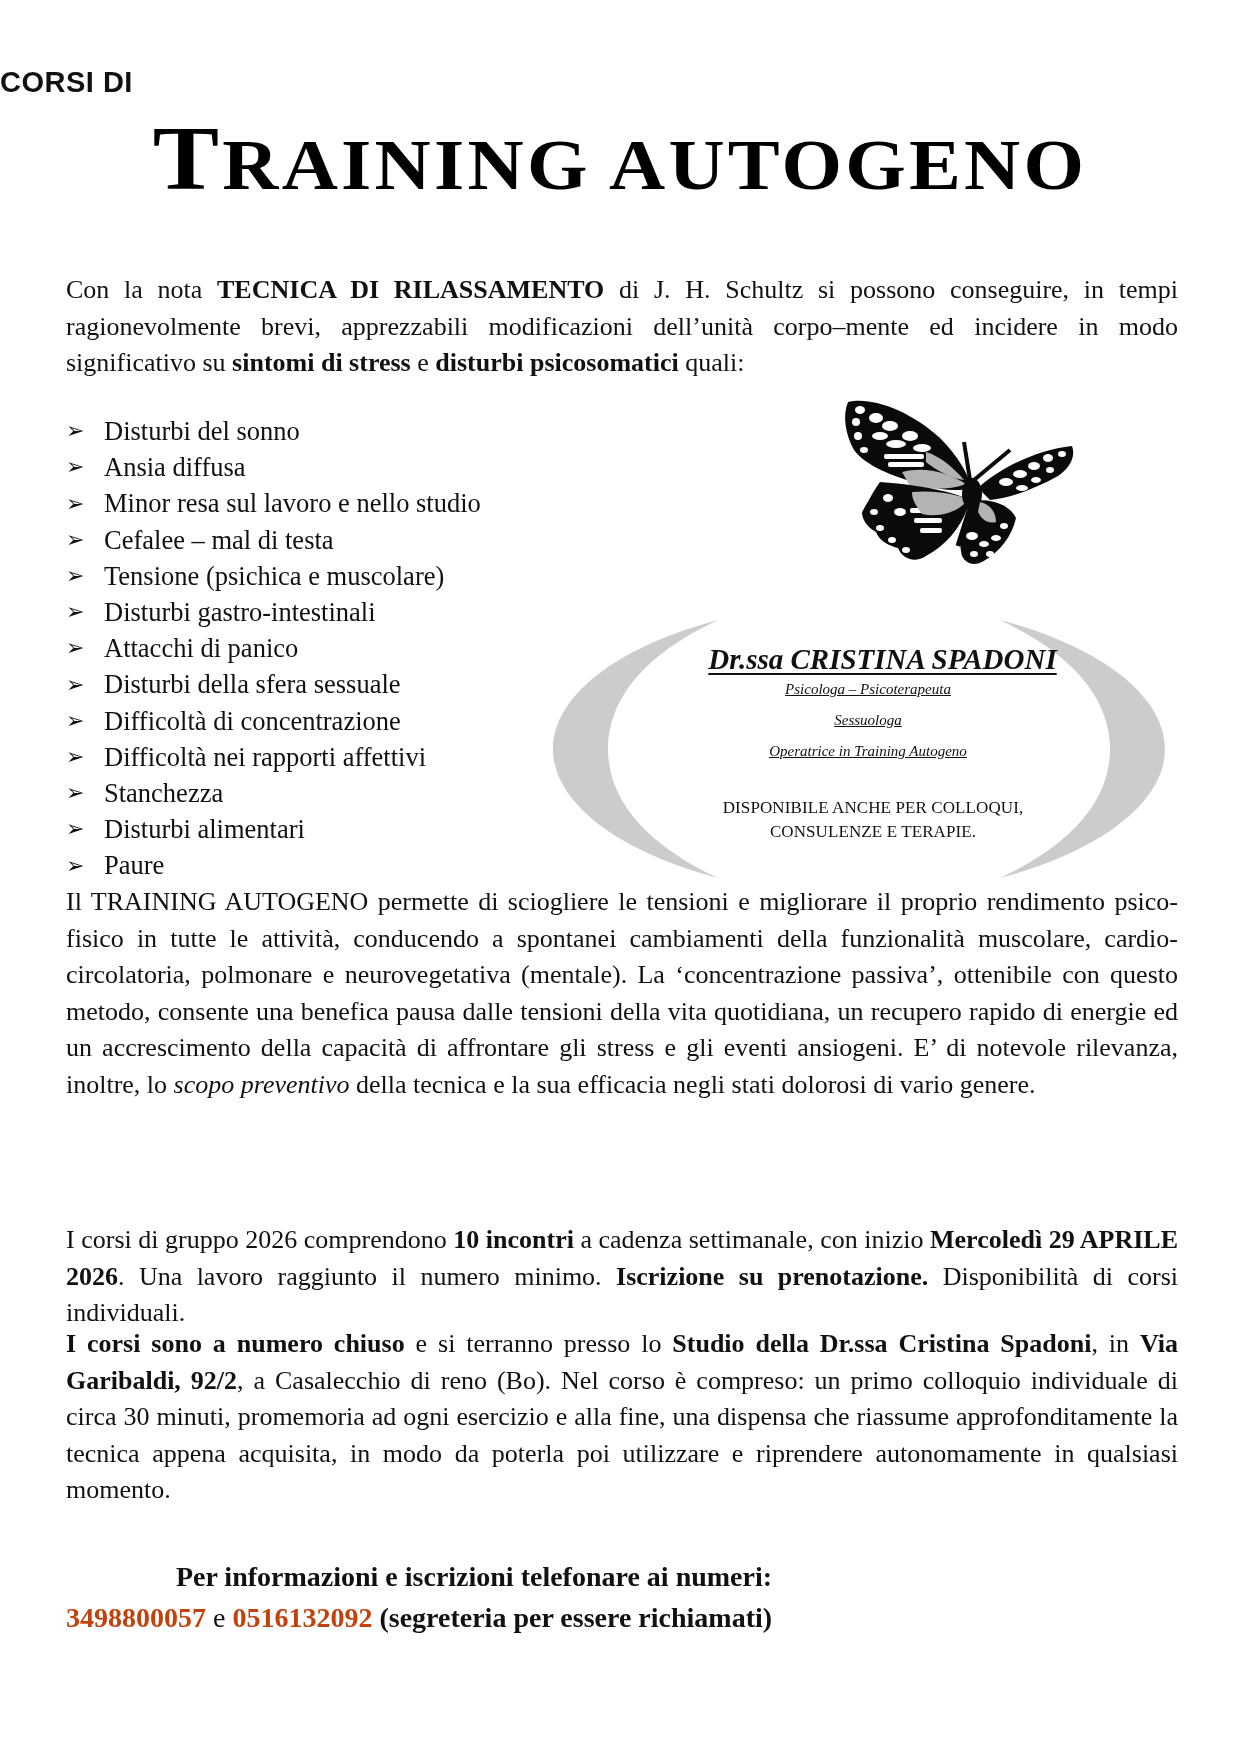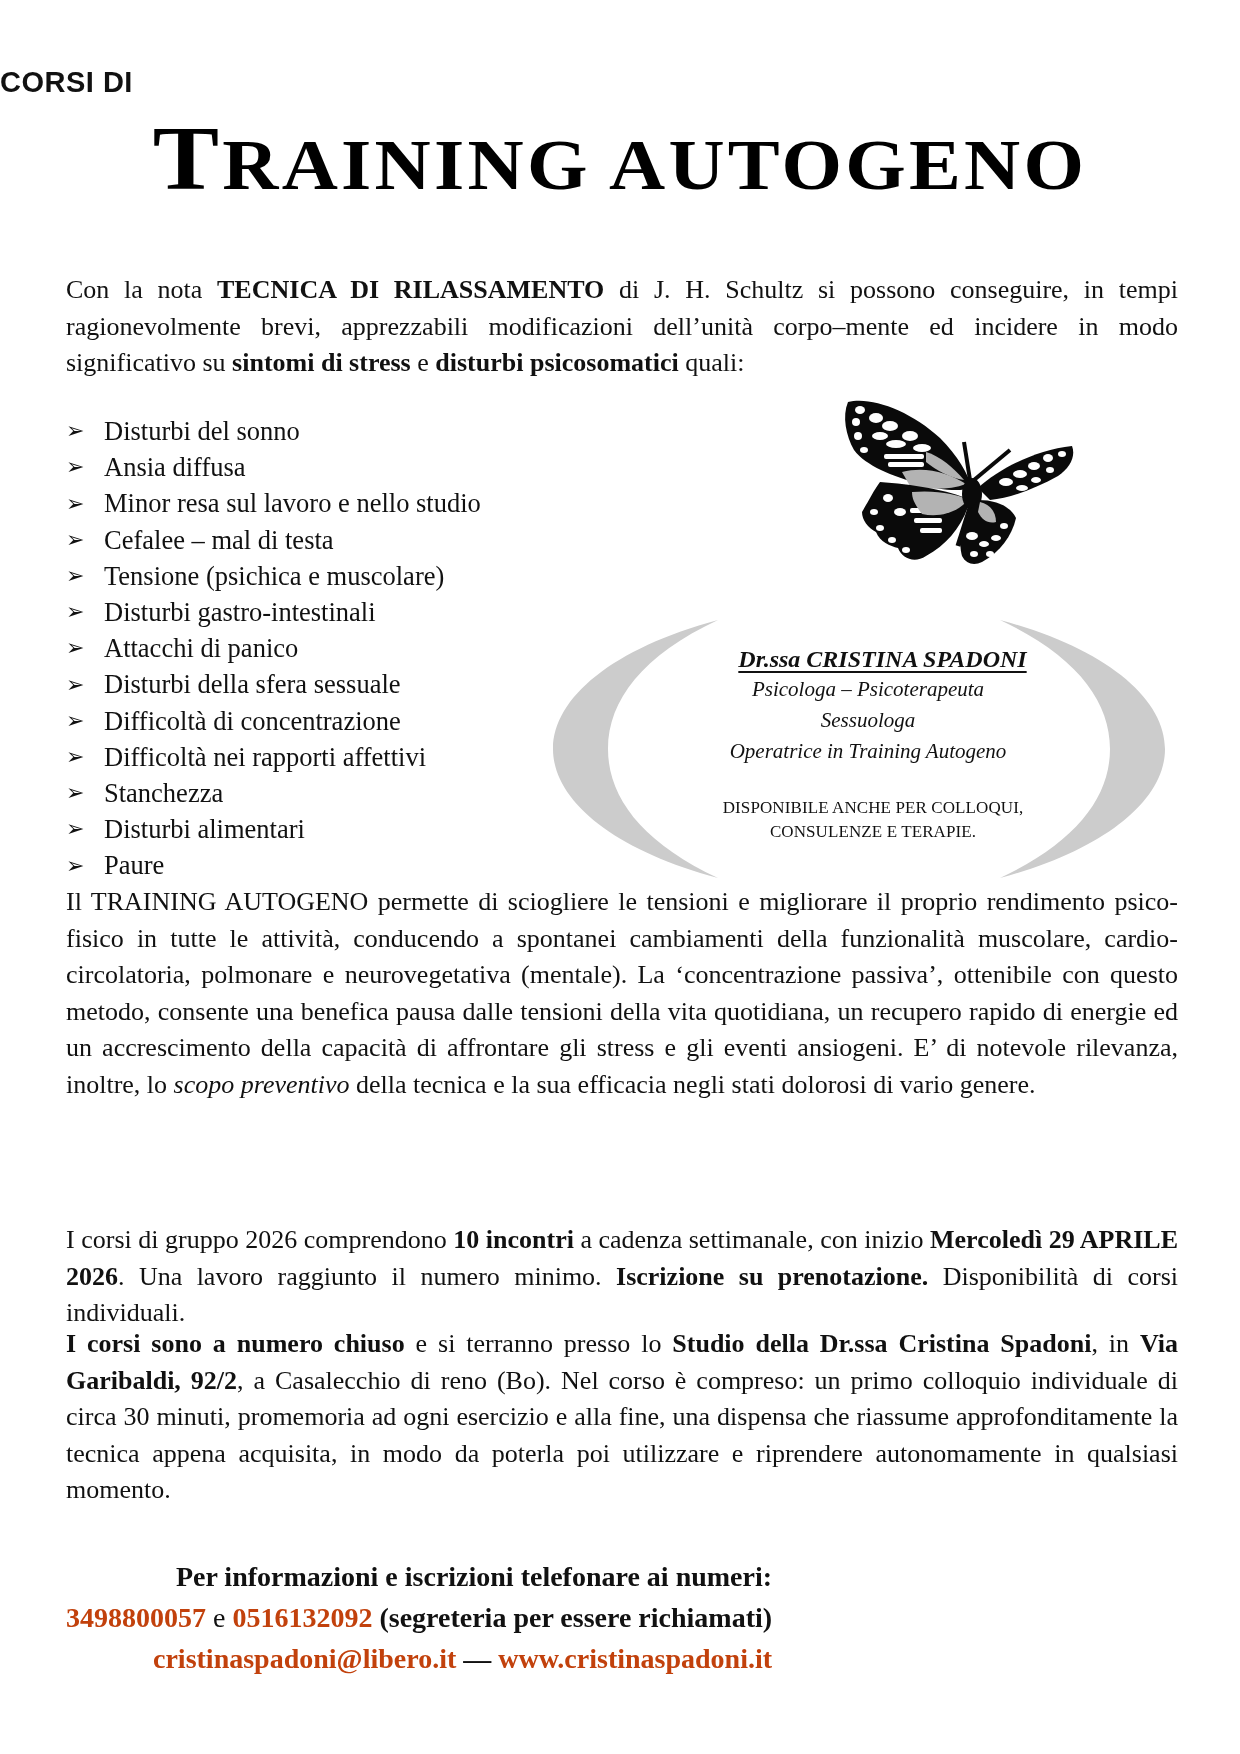--- a/index.html
+++ b/index.html
@@ -51,25 +51,25 @@
     .butterfly { left: 840px; top: 396px; width: 240px; height: 178px; }
 
     
     .ellipse-card { left: 553px; top: 618px; width: 612px; height: 262px; }
     .ellipse-card svg { position: absolute; left: 0; top: 0; }
     .card-text {
       position: absolute; left: 0; top: 26px; width: 612px; text-align: center;
       font-style: italic;
     }
     .card-name {
-      font-weight: bold; font-size: 24px; line-height: 30px;
+      font-weight: bold; font-size: 29px; line-height: 30px;
       text-decoration: underline; text-underline-offset: 4px;
       display: inline-block; margin-left: 47px;
     }
-    .card-line { font-size: 21px; line-height: 31px; margin-left: 18px; }
+    .card-line { font-size: 15px; line-height: 31px; margin-left: 18px; text-decoration: underline; }
     .card-note {
       position: absolute; left: 110px; top: 178px; width: 420px; text-align: center;
       font-size: 17px; line-height: 24px; font-style: normal; letter-spacing: 0.1px;
     }
 
     
     .body1 { top: 884px; }
     .body2 { top: 1222px; }
     .body3 { top: 1326px; }
 
@@ -227,14 +227,13 @@
 
 <p class="abs para body1" style="margin:0;"><span>Il TRAINING AUTOGENO permette di sciogliere le tensioni e migliorare il proprio rendimento psico-fisico in tutte le attività, conducendo a spontanei cambiamenti della funzionalità muscolare, cardio-circolatoria, polmonare e neurovegetativa (mentale). La ‘concentrazione passiva’, ottenibile con questo metodo, consente una benefica pausa dalle tensioni della vita quotidiana, un recupero rapido di energie ed un accrescimento della capacità di affrontare gli stress e gli eventi ansiogeni. E’ di notevole rilevanza, inoltre, lo </span><i>scopo preventivo</i><span> della tecnica  e la sua efficacia negli stati dolorosi di vario genere.</span></p>
 
 <p class="abs para body2" style="margin:0;"><span>I corsi di gruppo 2026 comprendono </span><b>10 incontri</b><span> a cadenza settimanale, con inizio </span><b>Mercoledì 29 APRILE 2026</b><span>. Una lavoro raggiunto il numero minimo. </span><b>Iscrizione su prenotazione.</b><span> Disponibilità di corsi individuali.</span></p>
 
 <p class="abs para body3" style="margin:0;"><b>I corsi sono a numero chiuso</b><span> e si terranno presso lo </span><b>Studio della Dr.ssa Cristina Spadoni</b><span>, in </span><b>Via Garibaldi, 92/2</b><span>, a Casalecchio di reno (Bo). Nel corso è compreso: un primo colloquio individuale di circa 30 minuti, promemoria ad ogni esercizio e alla fine, una dispensa che riassume approfonditamente la tecnica appena acquisita, in modo da poterla poi utilizzare e riprendere autonomamente in qualsiasi momento.</span></p>
 
 <div class="abs contacts">
   <div>Per informazioni e iscrizioni telefonare ai numeri:</div>
   <div><a href="#">3498800057</a><span class="normal"> e </span><a href="#">0516132092</a><span> (segreteria per essere richiamati)</span></div>
-  <div><a href="#">cristinaspadoni@libero.it</a><span> — </span><a href="#">www.cristinaspadoni.it</a></div>
 </div>
 
 </body></html>

